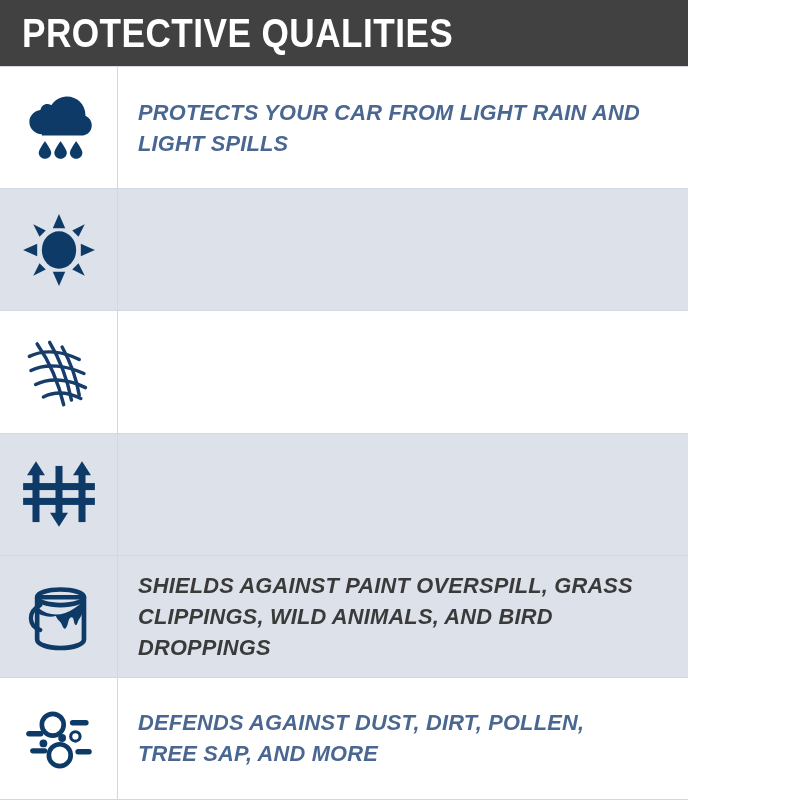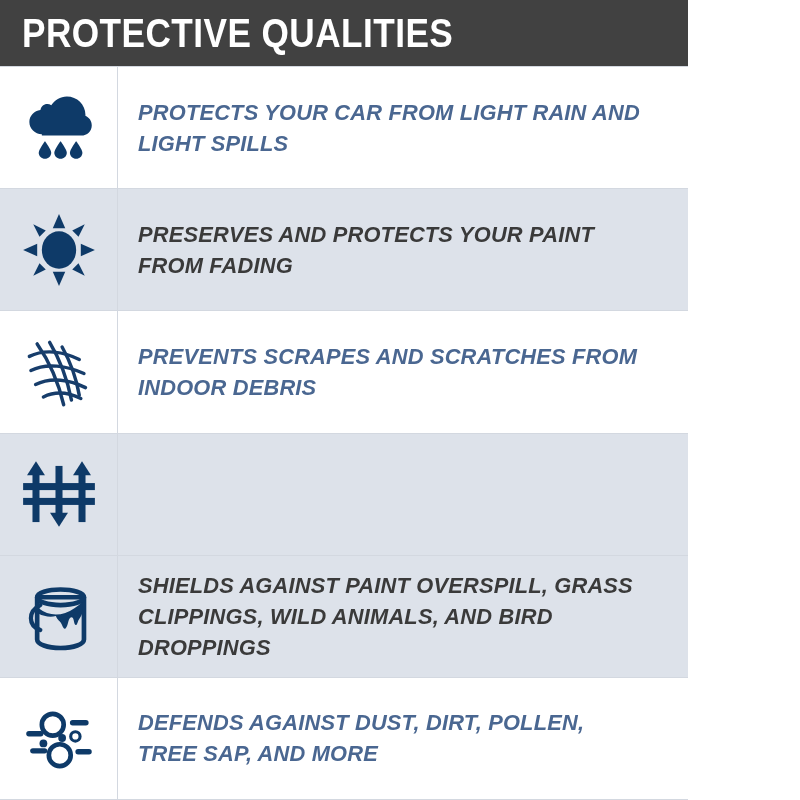--- a/index.html
+++ b/index.html
@@ -138,42 +138,36 @@
             <polygon points="50,96 42,78 58,78"></polygon>
             <polygon points="4,50 22,42 22,58"></polygon>
             <polygon points="96,50 78,58 78,42"></polygon>
             <polygon points="17,17 33,25 25,33"></polygon>
             <polygon points="83,83 67,75 75,67"></polygon>
             <polygon points="83,17 75,33 67,25"></polygon>
             <polygon points="17,83 25,67 33,75"></polygon>
           </g>
         </svg>
       </div>
-      <div class="text-cell">
-        <div class="row-text">PRESERVES AND PROTECTS YOUR PAINT FROM FADING</div>
-      </div>
     </div>
 
     <div class="row odd">
       <div class="icon-cell">
         <svg viewBox="0 0 100 100">
           <g fill="none" stroke="#173d6b" stroke-width="4.4" stroke-linecap="round">
             <path d="M22 14 C36 34, 48 58, 56 92"></path>
             <path d="M38 12 C50 32, 60 56, 66 86"></path>
             <path d="M54 18 C64 36, 72 56, 76 80"></path>
             <path d="M12 30 C32 20, 56 24, 76 34"></path>
             <path d="M14 48 C34 38, 60 42, 82 52"></path>
             <path d="M20 66 C40 56, 64 60, 84 70"></path>
             <path d="M30 82 C46 74, 62 76, 78 84"></path>
           </g>
         </svg>
       </div>
-      <div class="text-cell">
-        <div class="row-text">PREVENTS SCRAPES AND SCRATCHES FROM INDOOR DEBRIS</div>
-      </div>
     </div>
 
     <div class="row even">
       <div class="icon-cell">
         <svg viewBox="0 0 100 100">
           <g fill="#0e3a68">
 
             <rect x="16" y="22" width="9" height="64"></rect>
             <polygon points="20.5,8 32,26 9,26"></polygon>
 

